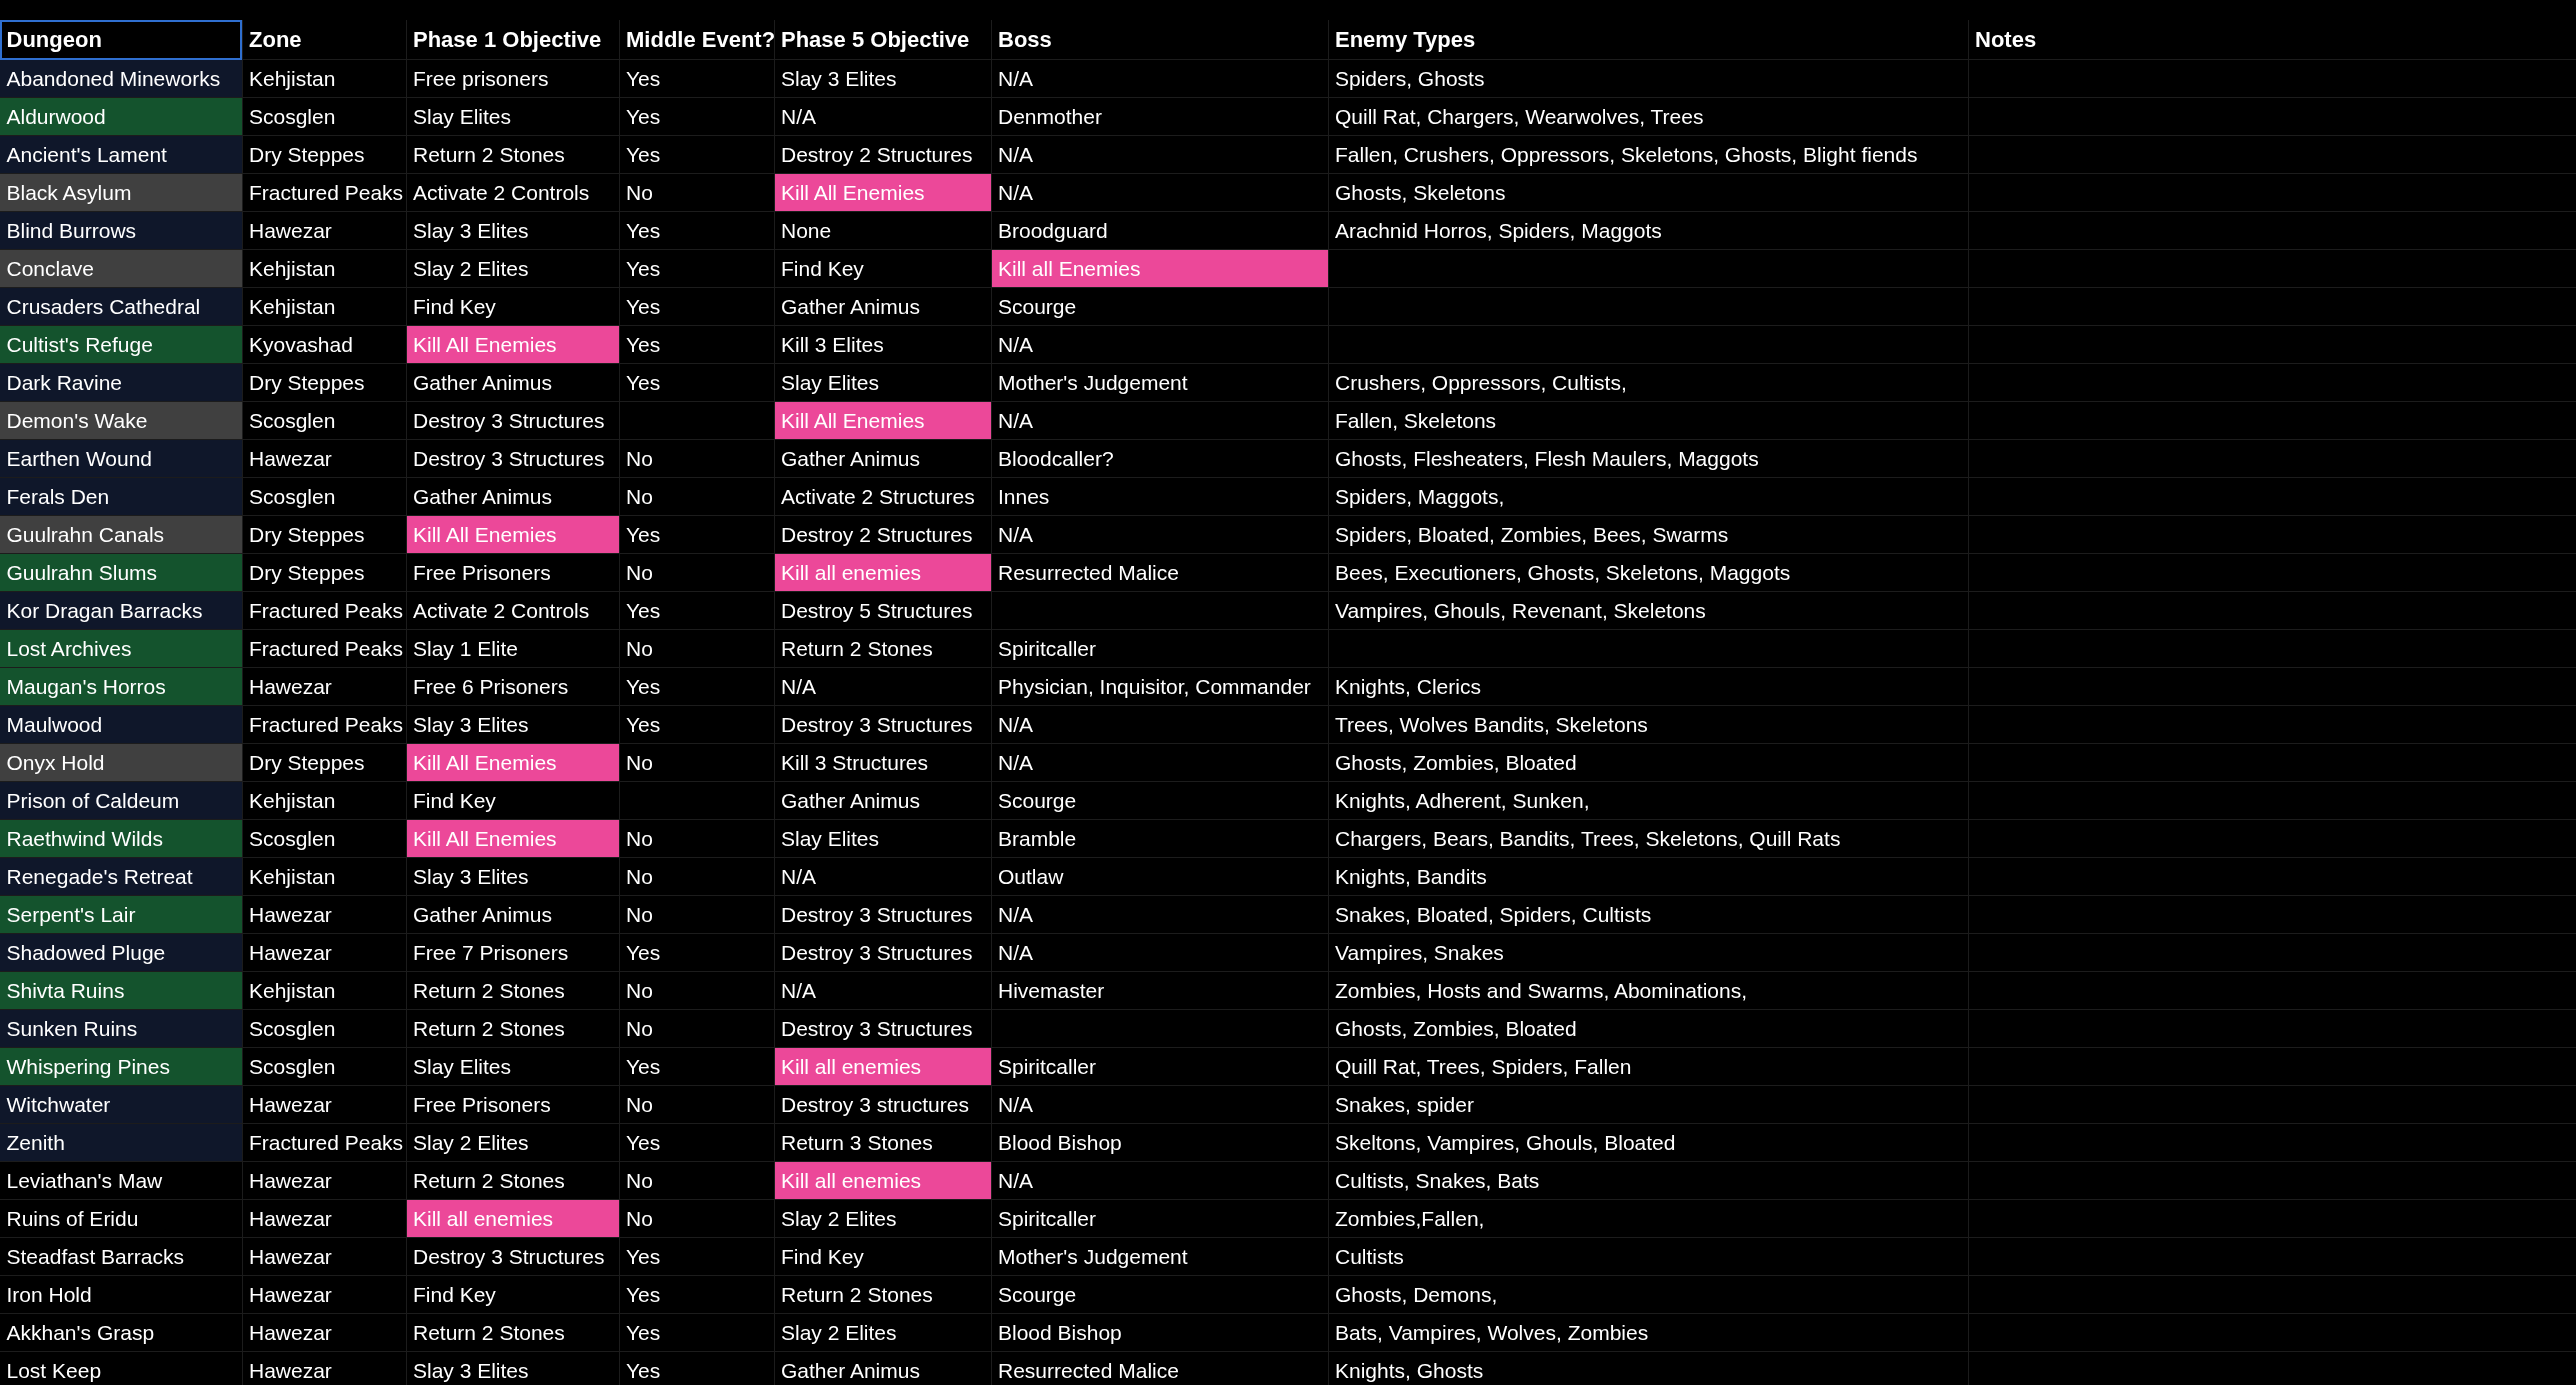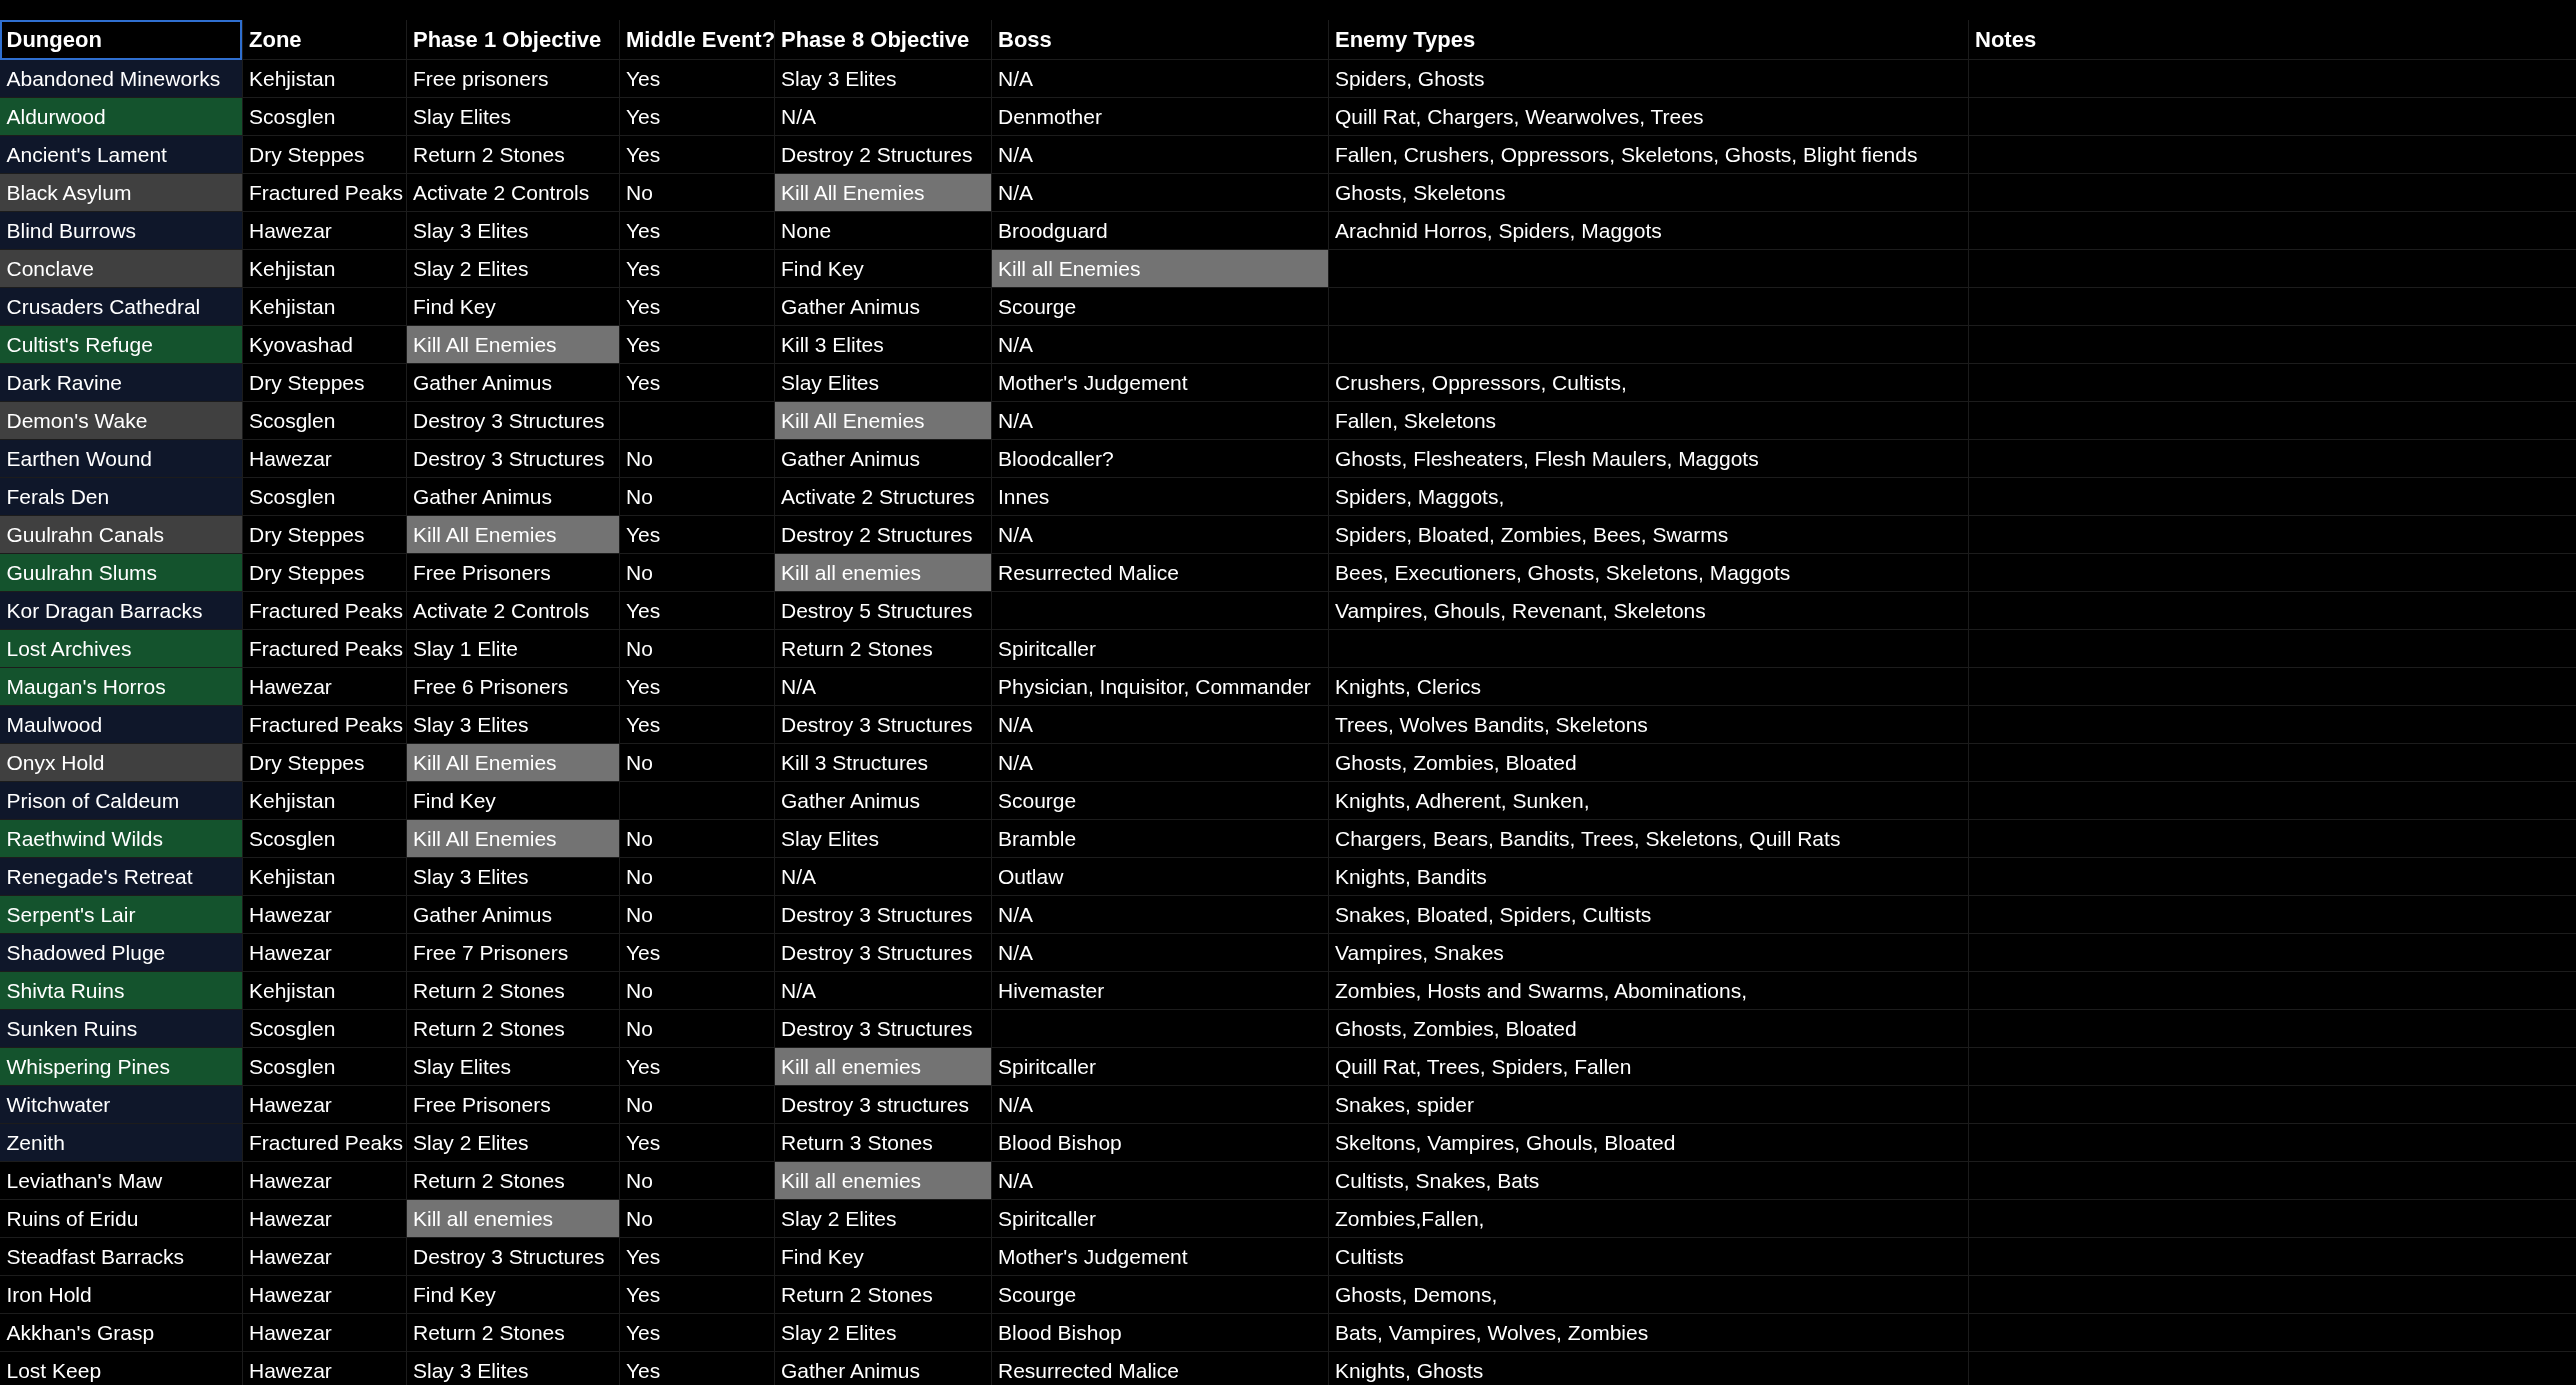--- a/index.html
+++ b/index.html
@@ -63,21 +63,21 @@
   table.grid thead th.selected {
     outline: 2.5px solid #2f6fd0;
     outline-offset: -2.5px;
     position: relative;
     z-index: 5;
   }
   
   .fill-green  { background: #0f172a; color: #ffffff; }
   .fill-yellow { background: #14532d; color: #000000; }
   .fill-dark-red { background: #404040; color: #ffffff; }
-  .fill-salmon { background: #737373; color: #ffffff; }
+  .fill-salmon { background: #ec4899; color: #ffffff; }
   .fill-none   { background: transparent; }
 
   
   td.spill { overflow: visible; }
   td.spill > span { position: relative; display: inline-block; white-space: nowrap; }
 </style>
 </head>
 <body>
 
 <div id="sheet">
@@ -91,21 +91,21 @@
         <col class="c-boss">
         <col class="c-enemy">
         <col class="c-notes">
     </colgroup>
     <thead>
       <tr>
         <th class="selected">Dungeon</th>
         <th>Zone</th>
         <th>Phase 1 Objective</th>
         <th>Middle Event?</th>
-        <th>Phase 8 Objective</th>
+        <th>Phase 5 Objective</th>
         <th>Boss</th>
         <th>Enemy Types</th>
         <th>Notes</th>
       </tr>
     </thead>
     <tbody id="tbody">
         <tr>
           <td class="fill-green spill"><span>Abandoned Mineworks</span></td>
           <td class="fill-none spill"><span>Kehjistan</span></td>
           <td class="fill-none spill"><span>Free prisoners</span></td>

